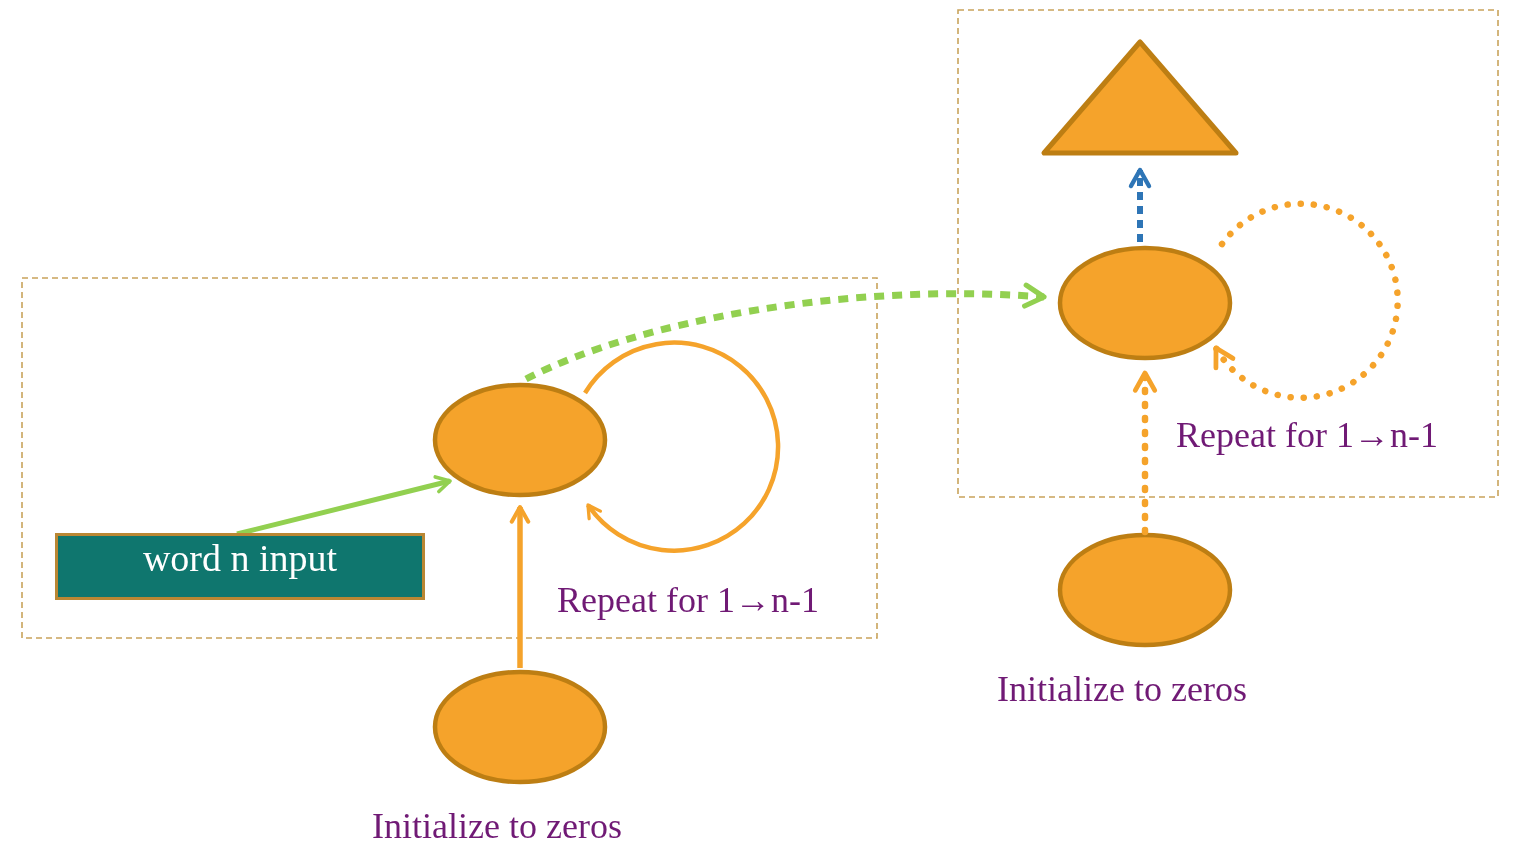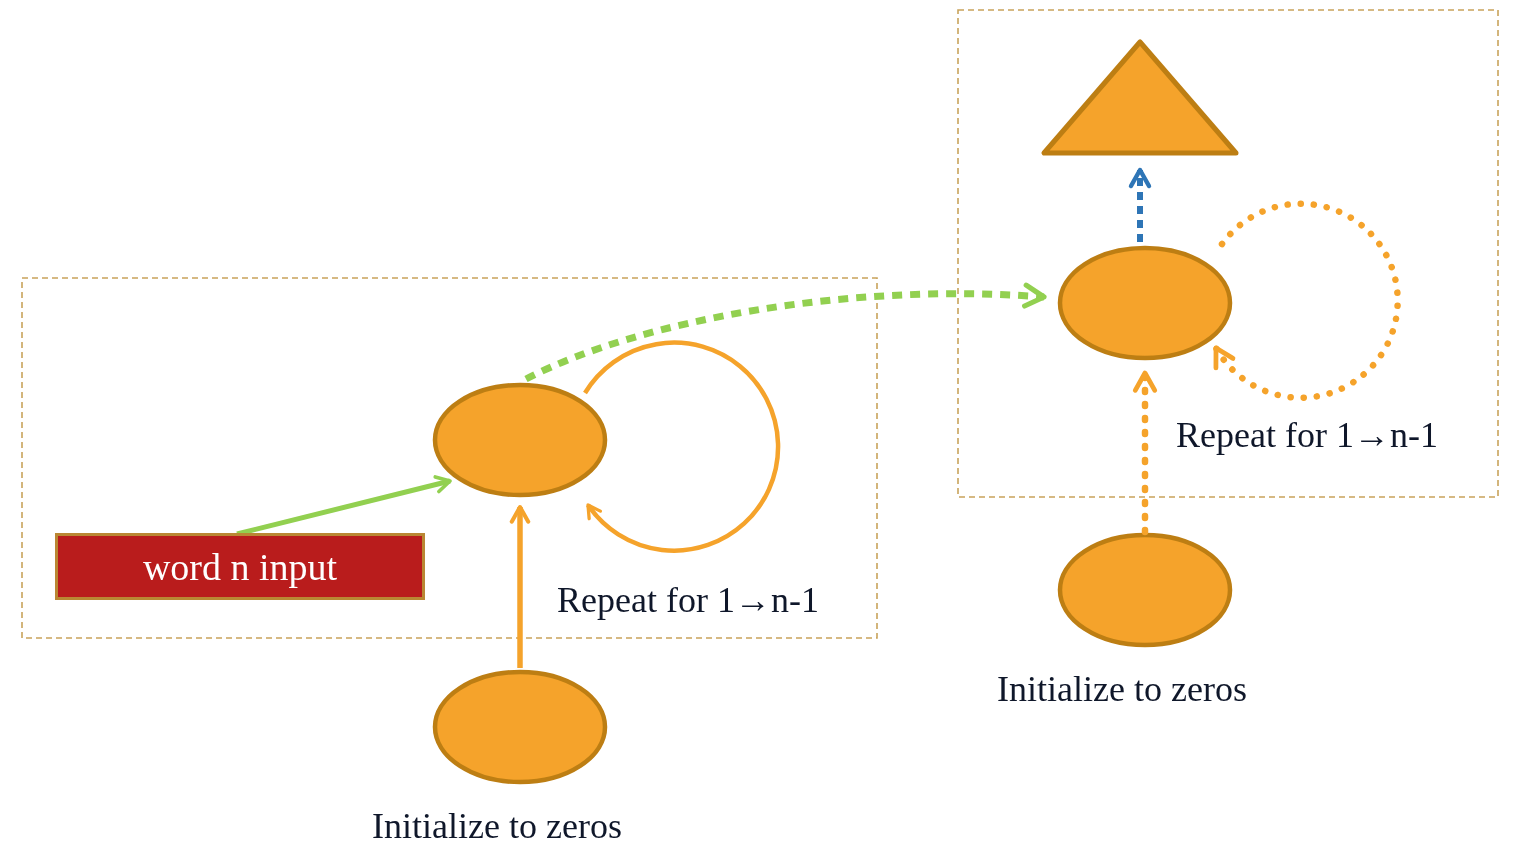--- a/index.html
+++ b/index.html
@@ -1,26 +1,26 @@
 <!DOCTYPE html>
 <html><head>
 <meta charset="utf-8">
 <style>
   * { margin:0; padding:0; box-sizing:border-box; }
   html,body { width:1515px; height:860px; background:#ffffff; }
   body { font-family:"Liberation Serif","DejaVu Serif",serif; }
   .canvas { position:relative; width:1515px; height:860px; background:#ffffff; overflow:hidden; }
   .canvas > svg { position:absolute; left:0; top:0; }
 
-  .label { position:absolute; color:#0f172a; font-size:36px; line-height:1.15; white-space:nowrap; }
+  .label { position:absolute; color:#701a75; font-size:36px; line-height:1.15; white-space:nowrap; }
 
   .input-box {
     position:absolute; left:55px; top:533px; width:370px; height:67px;
-    background:#b91c1c; border:3px solid #BA8733;
-    display:flex; align-items:center; justify-content:center;
+    background:#0f766e; border:3px solid #BA8733;
+    display:flex; align-items:flex-start; justify-content:center;
     color:#ffffff; font-size:38px;
   }
 
   .node     { fill:#F5A32B; stroke:#BD7E13; stroke-width:4.5; stroke-linejoin:round; }
   .tri      { fill:#F5A32B; stroke:#BD7E13; stroke-width:5;   stroke-linejoin:round; }
   .box      { fill:none; stroke:#C9A35B; stroke-width:1.6; stroke-dasharray:6 4; }
 
   .arr           { fill:none; }
   .orange        { stroke:#F5A32B; }
   .green         { stroke:#92D050; }

